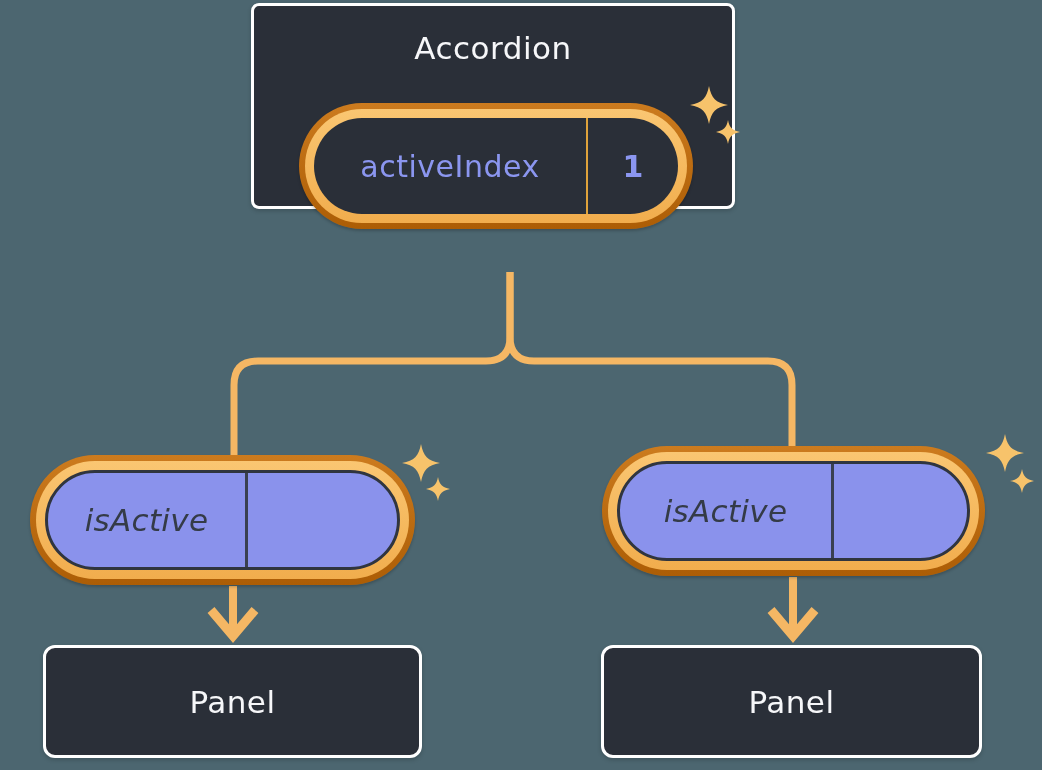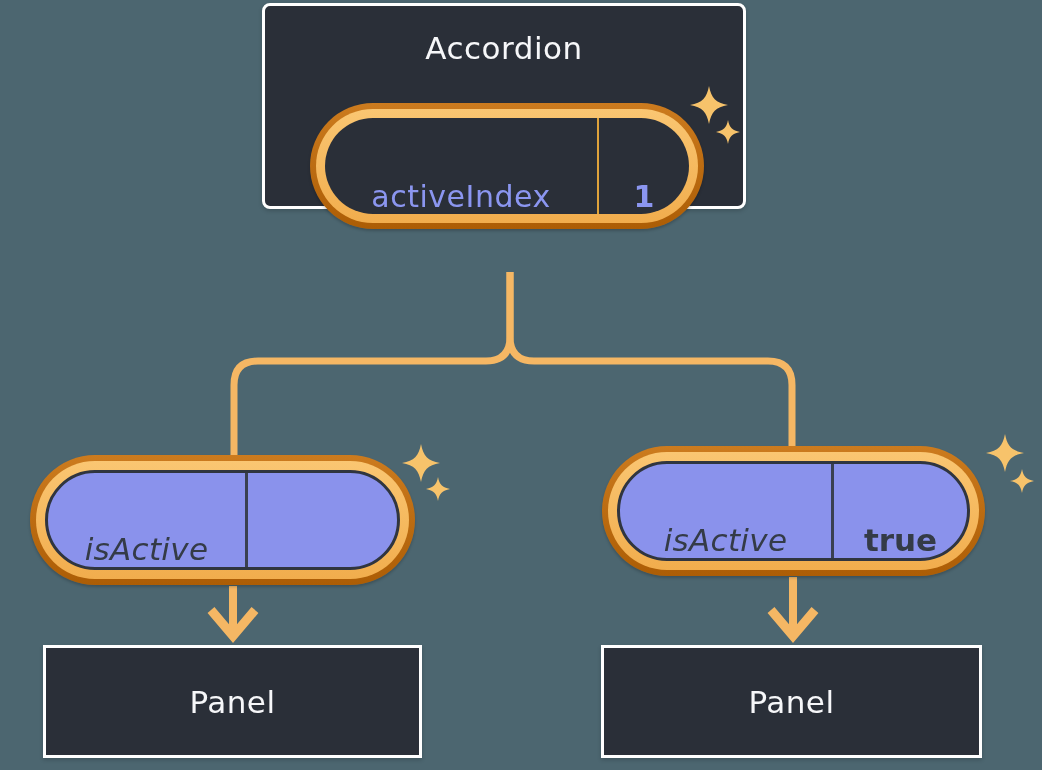--- a/index.html
+++ b/index.html
@@ -14,47 +14,47 @@
   .fork-path{stroke-width:7;}
   .arrow-stem{stroke-width:8;}
   .arrow-head{stroke-width:9;stroke-linejoin:miter;}
   
   .node{
     position:absolute;box-sizing:border-box;
     background:var(--node-bg,#2A2F38);
     border:3px solid var(--node-border,#FFFFFF);
     box-shadow:0 2px 4px rgba(0,0,0,.18);
   }
-  .accordion-node{left:262px;top:3px;width:484px;height:206px;border-radius:8px;}
+  .accordion-node{left:251px;top:3px;width:484px;height:206px;border-radius:8px;}
   .node-title{
     text-align:center;margin-top:24px;
     font-size:31px;font-weight:500;letter-spacing:.5px;
     color:var(--text-light,#F6F7F9);
   }
   .panel-node{
-    border-radius:0;display:flex;align-items:center;justify-content:center;
+    border-radius:12px;display:flex;align-items:center;justify-content:center;
     font-size:31px;font-weight:500;letter-spacing:.5px;color:var(--text-light,#F6F7F9);
   }
   .panel-left{left:43px;top:645px;width:379px;height:113px;}
   .panel-right{left:601px;top:645px;width:381px;height:113px;}
   
   .pill{
     position:absolute;box-sizing:border-box;padding:6px;border-radius:70px;
     background:linear-gradient(180deg,var(--ring-outer-top,#CC7B1E),var(--ring-outer-bottom,#AC5D05));
     box-shadow:0 2px 3px rgba(0,0,0,.2);
   }
   .pill-inner{
     height:100%;box-sizing:border-box;padding:9px;border-radius:60px;
     background:linear-gradient(180deg,var(--ring-inner-top,#FAC672),var(--ring-inner-bottom,#F1AD4D));
   }
   .pill-core{
     height:100%;box-sizing:border-box;border-radius:50px;
     display:flex;align-items:stretch;overflow:hidden;
   }
-  .pill-cell{display:flex;align-items:flex-end;justify-content:center;}
+  .pill-cell{display:flex;align-items:center;justify-content:center;}
   .vdivider{align-self:stretch;}
   
   .state-pill{left:45px;top:97px;width:394px;height:126px;}
   .state-pill .pill-core{background:var(--node-bg,#2A2F38);}
   .state-pill .label-cell{width:272px;}
   .state-pill .value-cell{flex:1;}
   .state-pill .vdivider{width:2px;background:var(--divider-orange,#DFA33B);}
   .state-label{font-size:30px;letter-spacing:.5px;color:var(--purple-text,#8B96F0);}
   .state-value{font-size:30px;font-weight:700;color:var(--purple-text,#8B96F0);}
   
@@ -123,23 +123,20 @@
     </div>
   </div>
 
   <div class="pill prop-pill prop-pill-right">
     <div class="pill-inner">
       <div class="pill-core">
         <div class="pill-cell label-cell">
           <span class="prop-label">isActive</span>
         </div>
         <div class="vdivider"></div>
-        <div class="pill-cell value-cell">
-          <span class="prop-value">true</span>
-        </div>
       </div>
     </div>
   </div>
 
   <div class="node panel-node panel-left">
     <span>Panel</span>
   </div>
   <div class="node panel-node panel-right">
     <span>Panel</span>
   </div>

